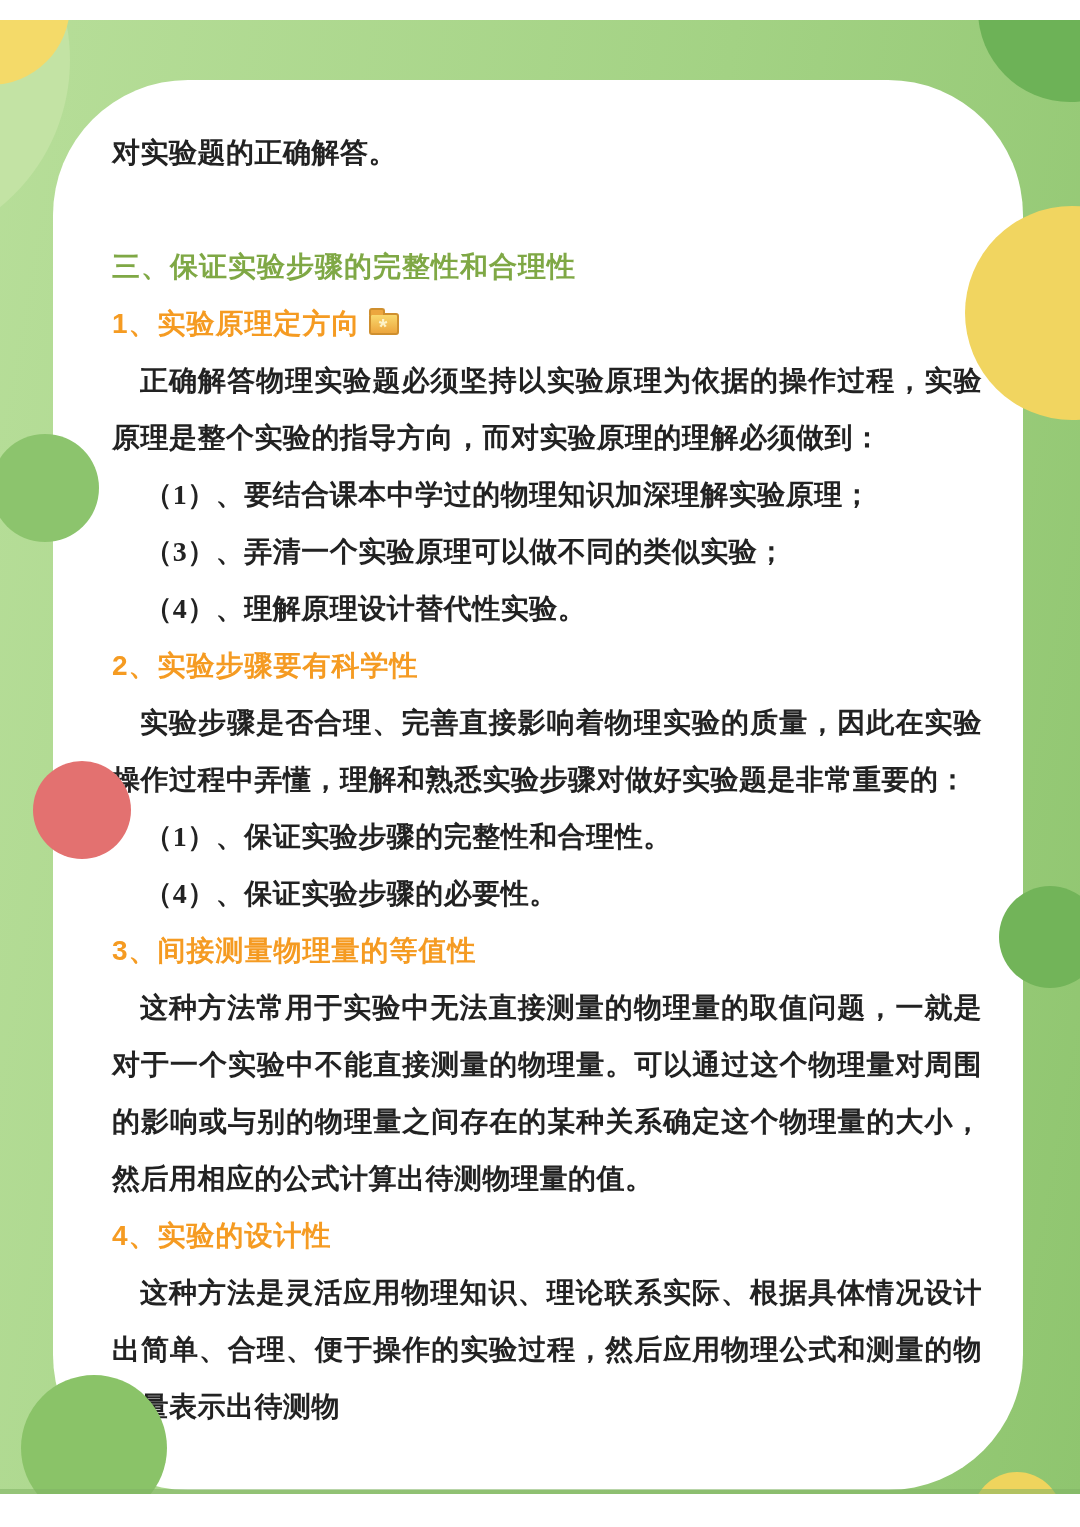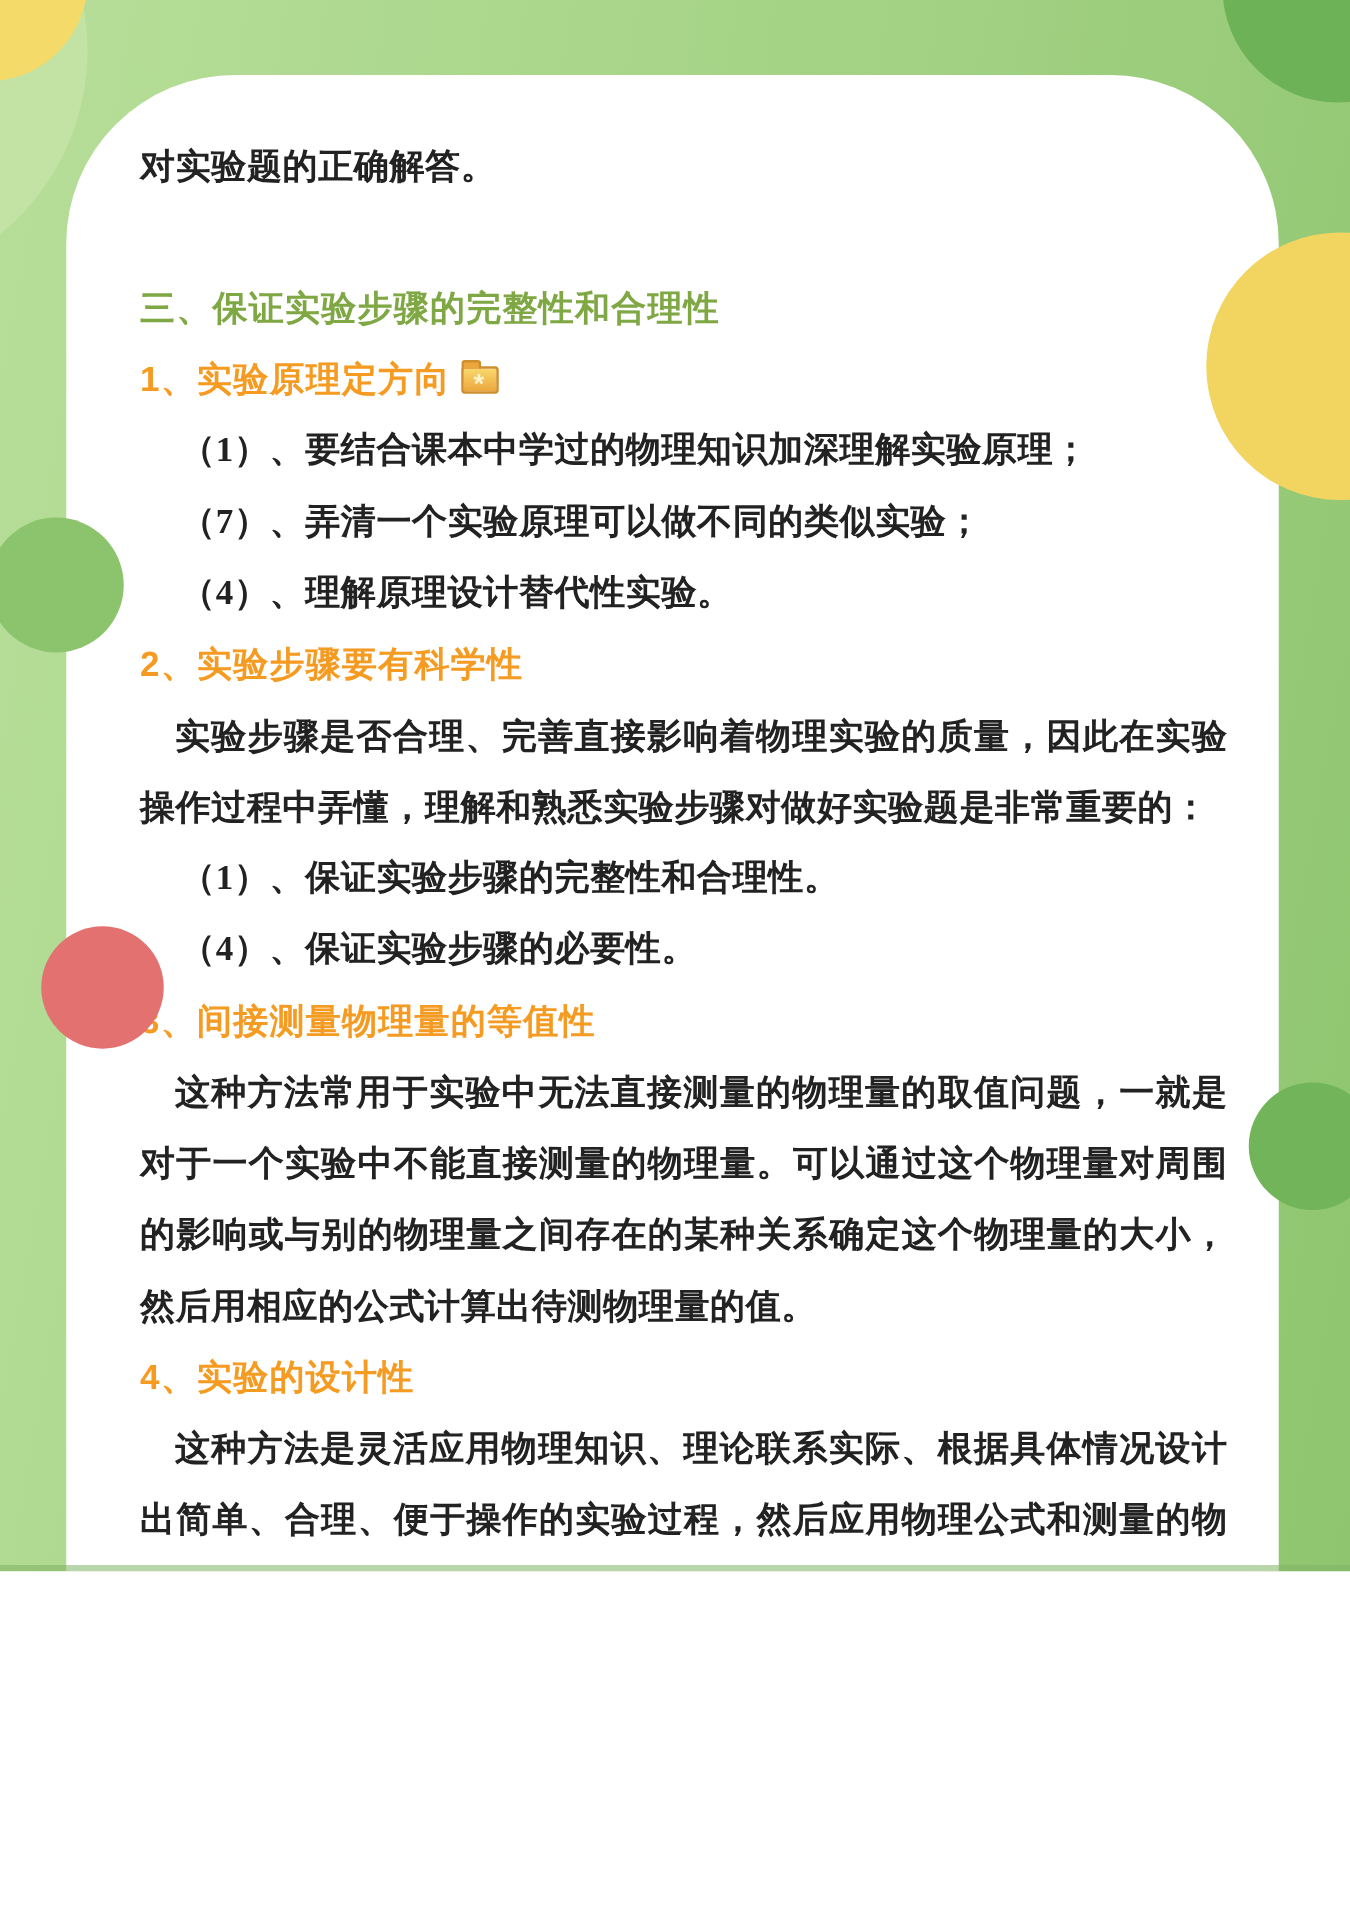--- a/index.html
+++ b/index.html
@@ -3,23 +3,24 @@
 <meta charset="utf-8">
 <style>
   html, body { margin: 0; padding: 0; }
   body {
     width: 1080px; height: 1527px;
     font-family: "Liberation Sans", "DejaVu Sans", sans-serif;
     overflow: hidden;
   }
   .stage {
     position: relative;
-    width: 1080px; height: 1257px;
+    width: 1080px; height: 1474px;
     background: linear-gradient(100deg, #b7de99 0%, #a3d284 55%, #8fc56f 100%);
     overflow: hidden;
+    margin-top: 20px;
   }
   .circle { position: absolute; border-radius: 50%; }
   .z0 { z-index: 0; }
   .z2 { z-index: 2; }
 
   
   .wedge-light     { left: -310px; top: -150px; width: 380px; height: 380px; background: #c3e3a4; }
   .yellow-tl       { left: -90px;  top: -95px;  width: 160px; height: 160px; background: #f4da69; }
   .green-tr        { left: 978px;  top: -102px; width: 184px; height: 184px; background: #6db257; }
   .yellow-right    { left: 965px;  top: 186px;  width: 214px; height: 214px; background: #f1d560; }
@@ -105,22 +106,23 @@
 
   <div class="card">
     <div class="content">
 
       <p class="intro">对实验题的正确解答。</p>
 
       <h2 class="green">三、保证实验步骤的完整性和合理性</h2>
 
       <div>
         <h3 class="orange"><span>1、实验原理定方向</span><span class="folder"><span class="folder-star">*</span></span></h3>
+        <p class="para">正确解答物理实验题必须坚持以实验原理为依据的操作过程，实验原理是整个实验的指导方向，而对实验原理的理解必须做到：</p>
         <p class="item">（1）、要结合课本中学过的物理知识加深理解实验原理；</p>
-        <p class="item">（7）、弄清一个实验原理可以做不同的类似实验；</p>
+        <p class="item">（3）、弄清一个实验原理可以做不同的类似实验；</p>
         <p class="item">（4）、理解原理设计替代性实验。</p>
       </div>
 
       <div>
         <h3 class="orange">2、实验步骤要有科学性</h3>
         <p class="para">实验步骤是否合理、完善直接影响着物理实验的质量，因此在实验操作过程中弄懂，理解和熟悉实验步骤对做好实验题是非常重要的：</p>
         <p class="item">（1）、保证实验步骤的完整性和合理性。</p>
         <p class="item">（4）、保证实验步骤的必要性。</p>
       </div>
 

